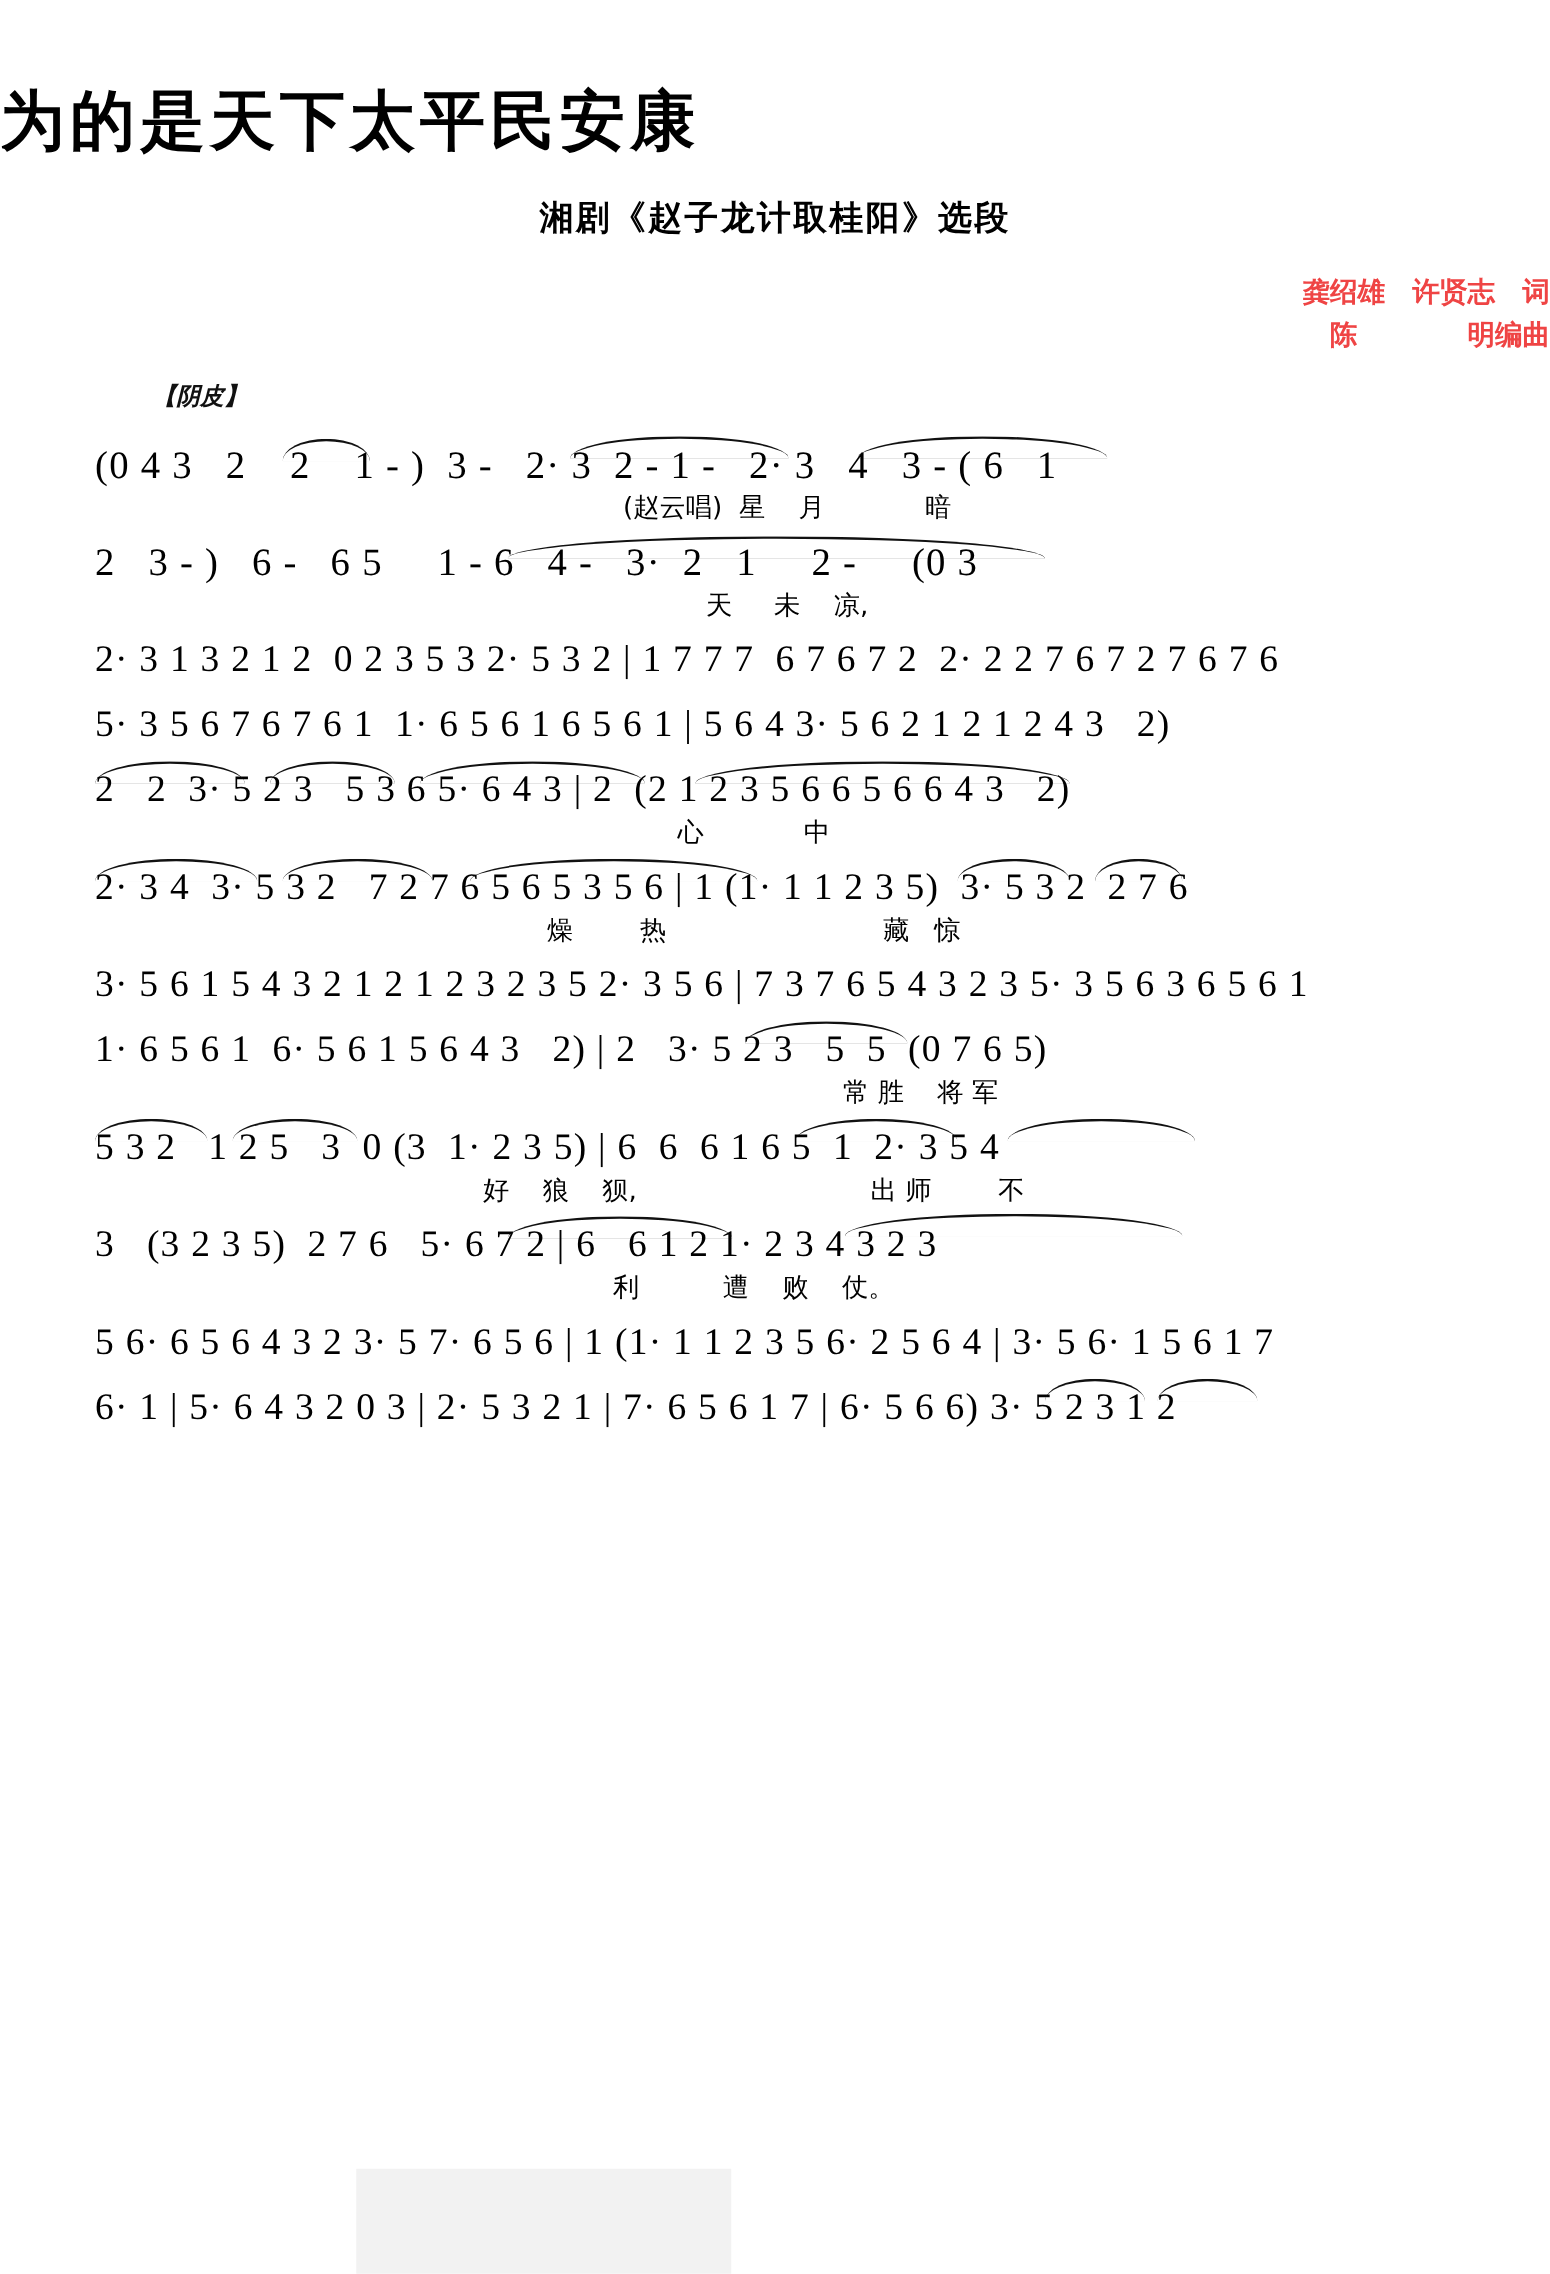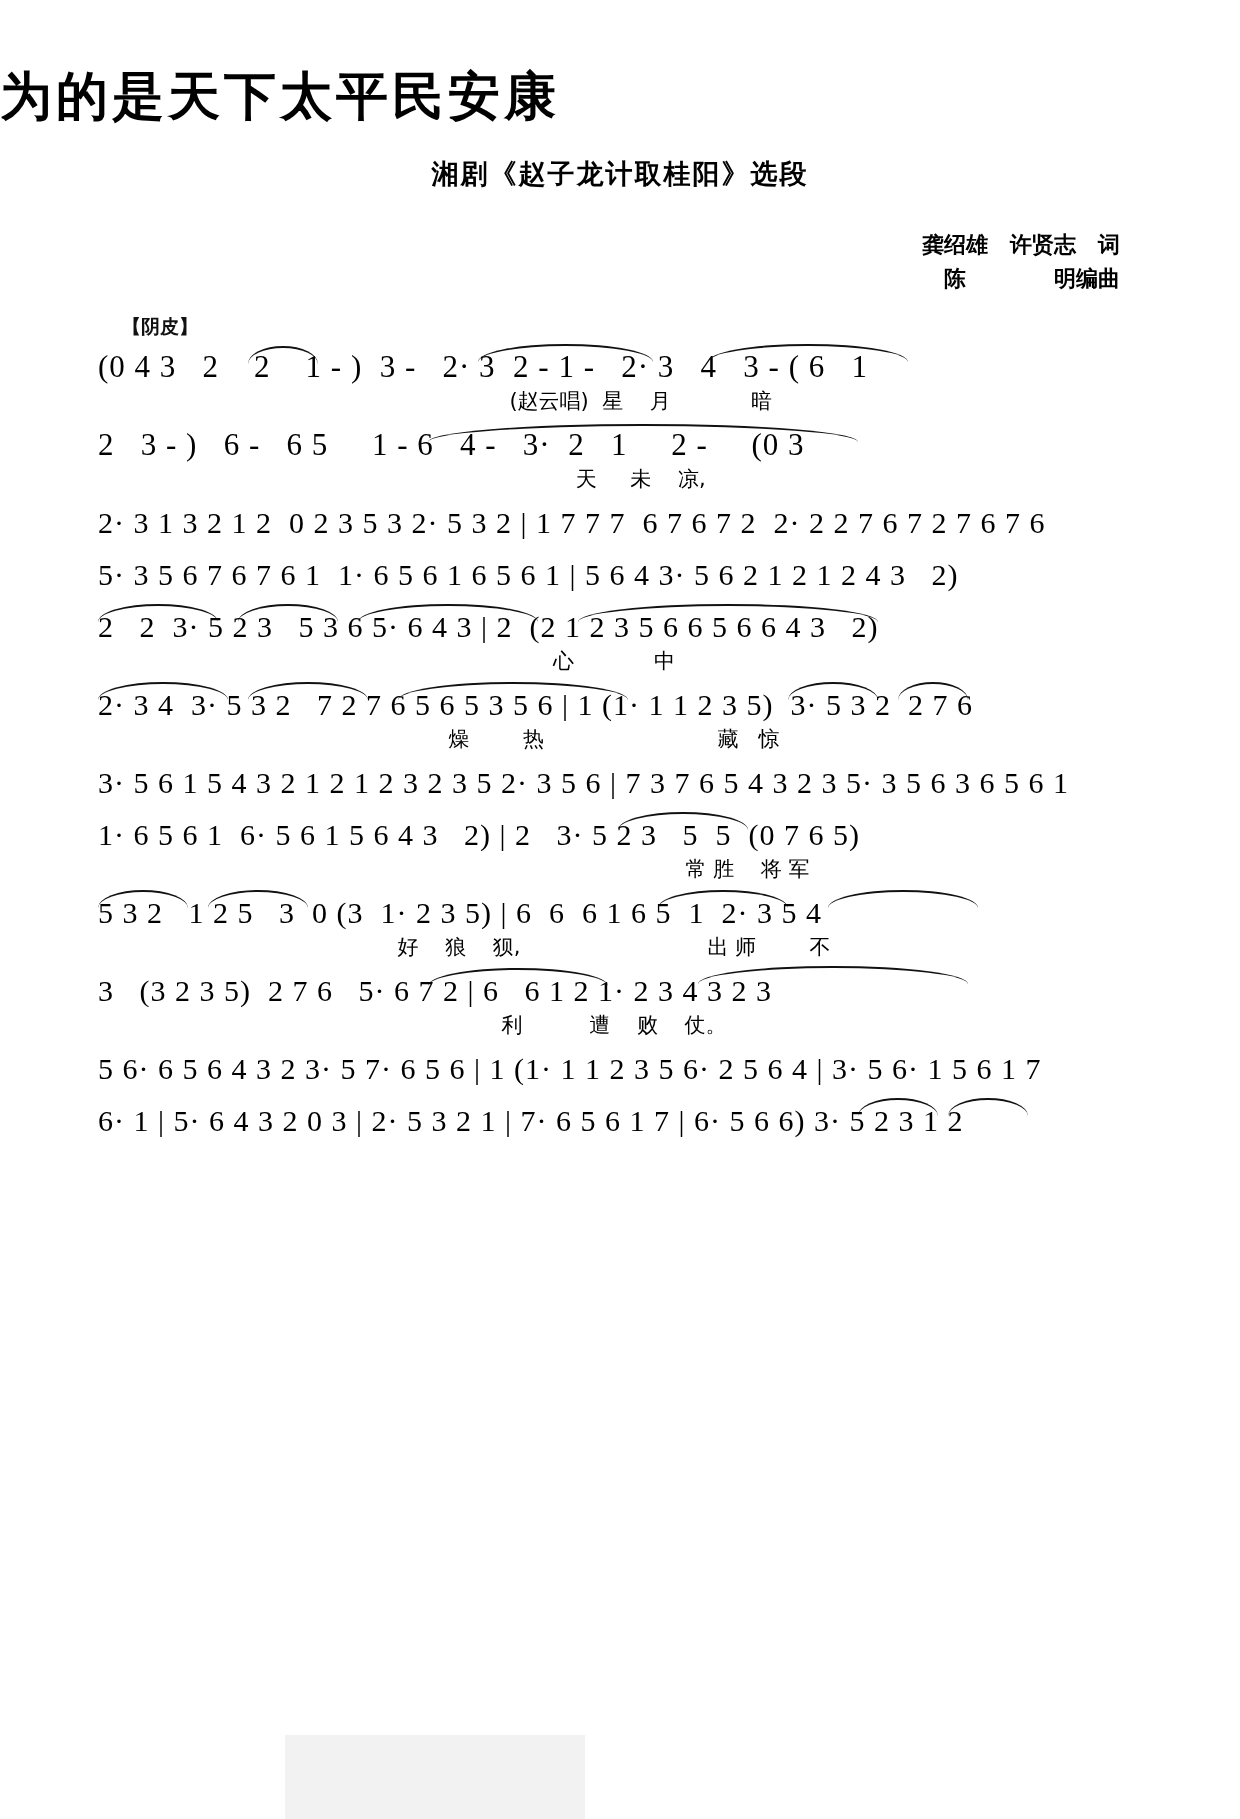--- a/index.html
+++ b/index.html
@@ -35,42 +35,42 @@
   .subtitle {
     text-align: center;
     font-family: "DejaVu Sans", sans-serif;
     font-weight: bold;
     font-size: 27px;
     letter-spacing: 2px;
     margin-top: 24px;
     color: #000;
   }
   .credits {
-    margin-top: 36px;
-    padding-right: 120px;
+    margin-top: 26px;
     text-align: right;
     font-family: "DejaVu Sans", sans-serif;
     font-weight: bold;
     font-size: 22px;
     line-height: 34px;
-    color: #000000;
+    color: #ef4444;
   }
 
   .mode-mark {
     margin-top: 18px;
     padding-left: 122px;
     font-family: "DejaVu Sans", sans-serif;
     font-weight: bold;
     font-size: 19px;
+    font-style: italic;
   }
 
   
   .systems {
-    margin-top: 4px;
-    padding-left: 98px;
+    margin-top: 19px;
+    padding-left: 76px;
     padding-right: 110px;
   }
   .system {
     position: relative;
     margin-bottom: 6px;
   }
   .notes {
     font-family: "Liberation Serif", serif;
     font-size: 30px;
     letter-spacing: 1px;

